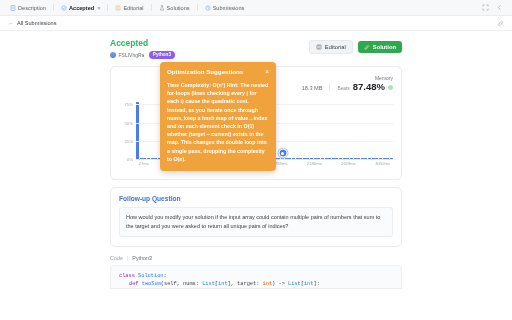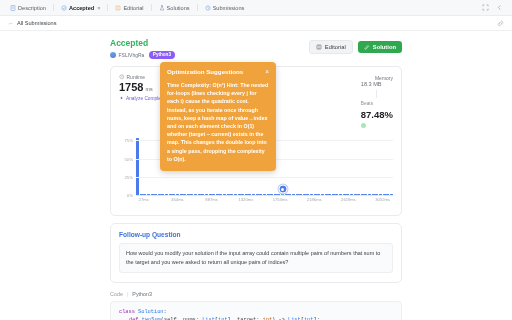--- a/index.html
+++ b/index.html
@@ -135,21 +135,21 @@
     font-size: 11px; font-weight: bold; color: #1d1f22;
     margin-top: 1px; display: flex; align-items: baseline; gap: 2px;
   }
   .stat-unit { font-size: 5.4px; font-weight: normal; color: #6b7076; }
   .analyze-link {
     display: flex; align-items: center; gap: 2px;
     font-size: 4.8px; color: #6f5bd6; margin-top: 2.5px; cursor: pointer;
   }
   .analyze-link .spark { width: 5px; height: 5px; display:flex; }
   .beats-wrap { margin-left: auto; text-align: right; padding-top: 1px; }
-  .beats-line { display: flex; align-items: baseline; gap: 3px; justify-content: flex-end; flex-direction: column; }
+  .beats-line { display: flex; align-items: baseline; gap: 3px; justify-content: flex-end; }
   .mem-val { font-size: 5.6px; color: #6b7076; }
   .beats-word { font-size: 4.8px; color: #8c9196; }
   .beats-pct { font-size: 9.5px; font-weight: bold; color: #1d1f22; }
   .beats-dot { width: 5px; height: 5px; border-radius: 50%; background: #a8e6b8; display:inline-block; }
   .divider-v { width: 1px; height: 8px; background: #e8e9ec; align-self: center; margin: 0 4px; }
 
   
   .chart-area {
     position: relative;
     height: 76px;
@@ -394,43 +394,20 @@
               </svg>
           </span>
           <span>Solution</span>
         </div>
       </div>
     </div>
 
     <div class="card">
       <div class="stats-row">
 
-        <div class="stat-block">
-          <div class="stat-label">
-            <span class="clock">
-              <svg viewBox="0 0 12 12" width="5.5" height="5.5">
-                  <circle cx="6" cy="6" r="4.3" fill="none" stroke="#8c9196" stroke-width="1.1"></circle>
-                  <polyline points="6,3.6 6,6 7.8,7.1" fill="none" stroke="#8c9196" stroke-width="1"></polyline>
-                </svg>
-            </span>
-            <span>Runtime</span>
-          </div>
-          <div class="stat-value">
-            <span>1758</span>
-            <span class="stat-unit">ms</span>
-          </div>
-          <div class="analyze-link">
-            <span class="spark">
-              <svg viewBox="0 0 12 12" width="5" height="5">
-                  <path d="M6 1.2l1 2.6 2.6 1-2.6 1-1 2.6-1-2.6-2.6-1 2.6-1z" fill="#6f5bd6"></path>
-                </svg>
-            </span>
-            <span>Analyze Complexity</span>
-          </div>
-        </div>
 
         <div class="beats-wrap">
           <div class="stat-label" style="justify-content:flex-end;">
             <span>Memory</span>
           </div>
           <div class="beats-line">
             <span class="mem-val">18.3 MB</span>
             <span class="divider-v"></span>
             <span class="beats-word">Beats</span>
             <span class="beats-pct">87.48%</span>

